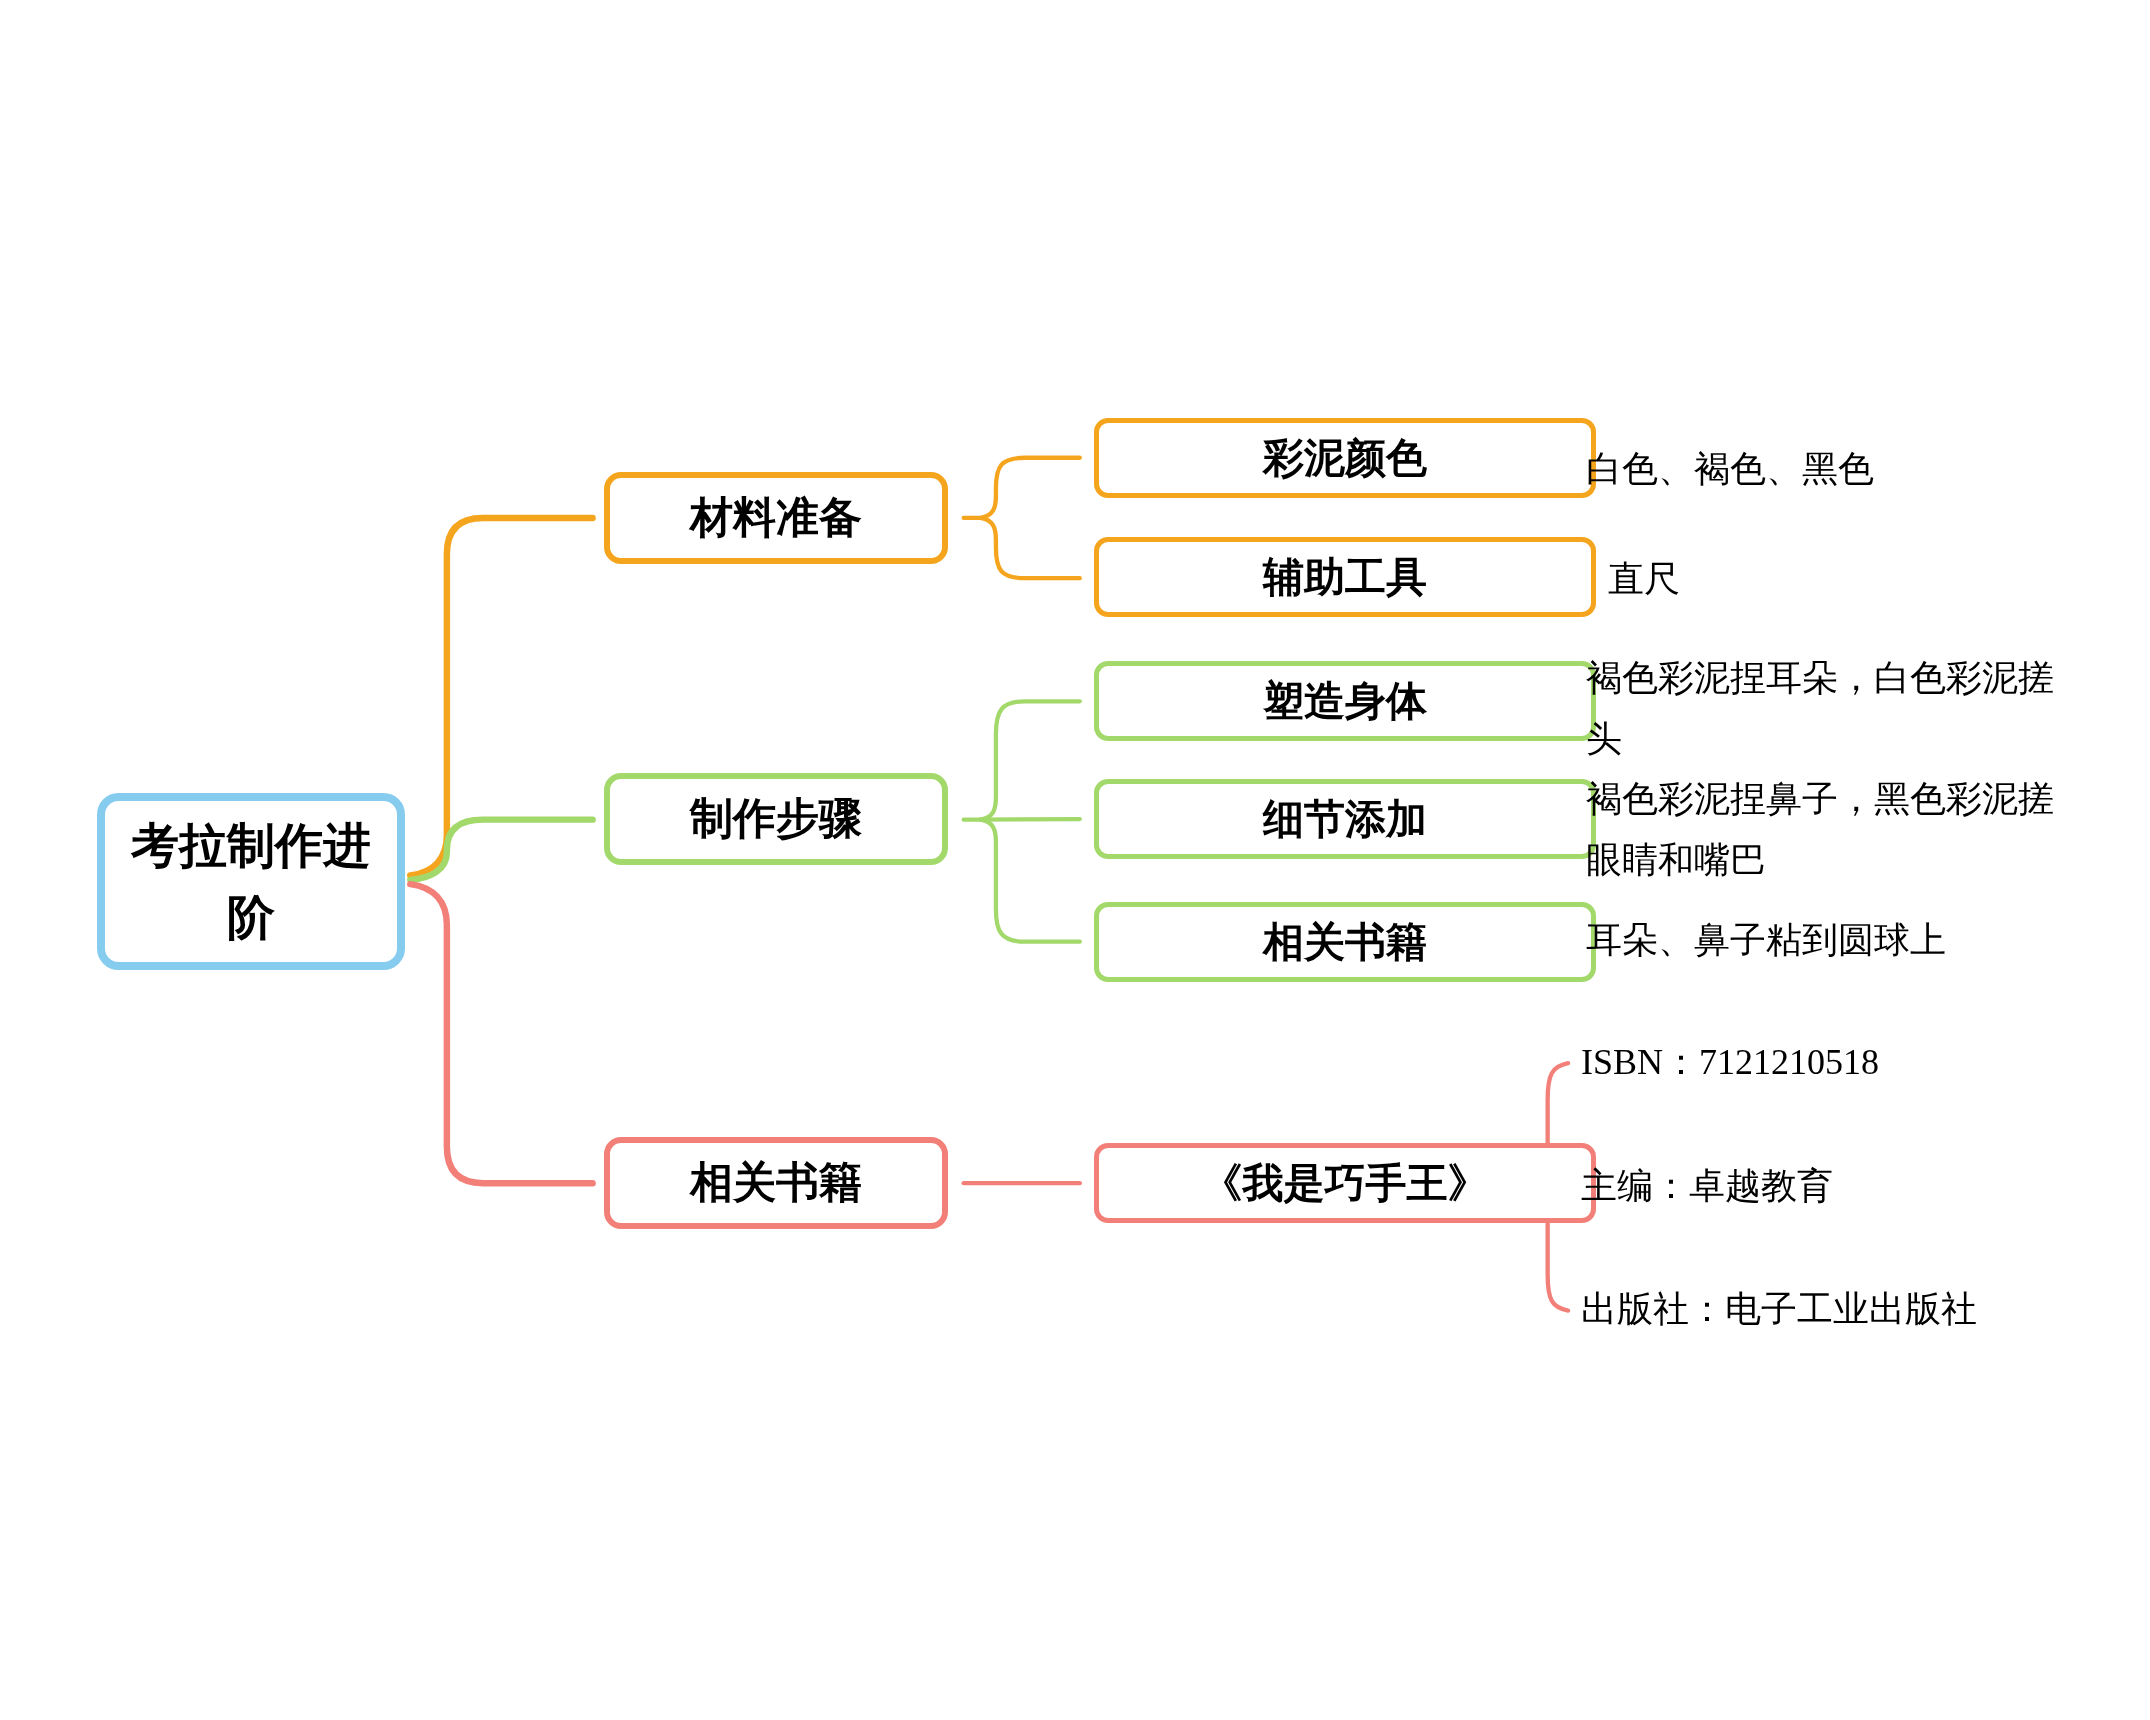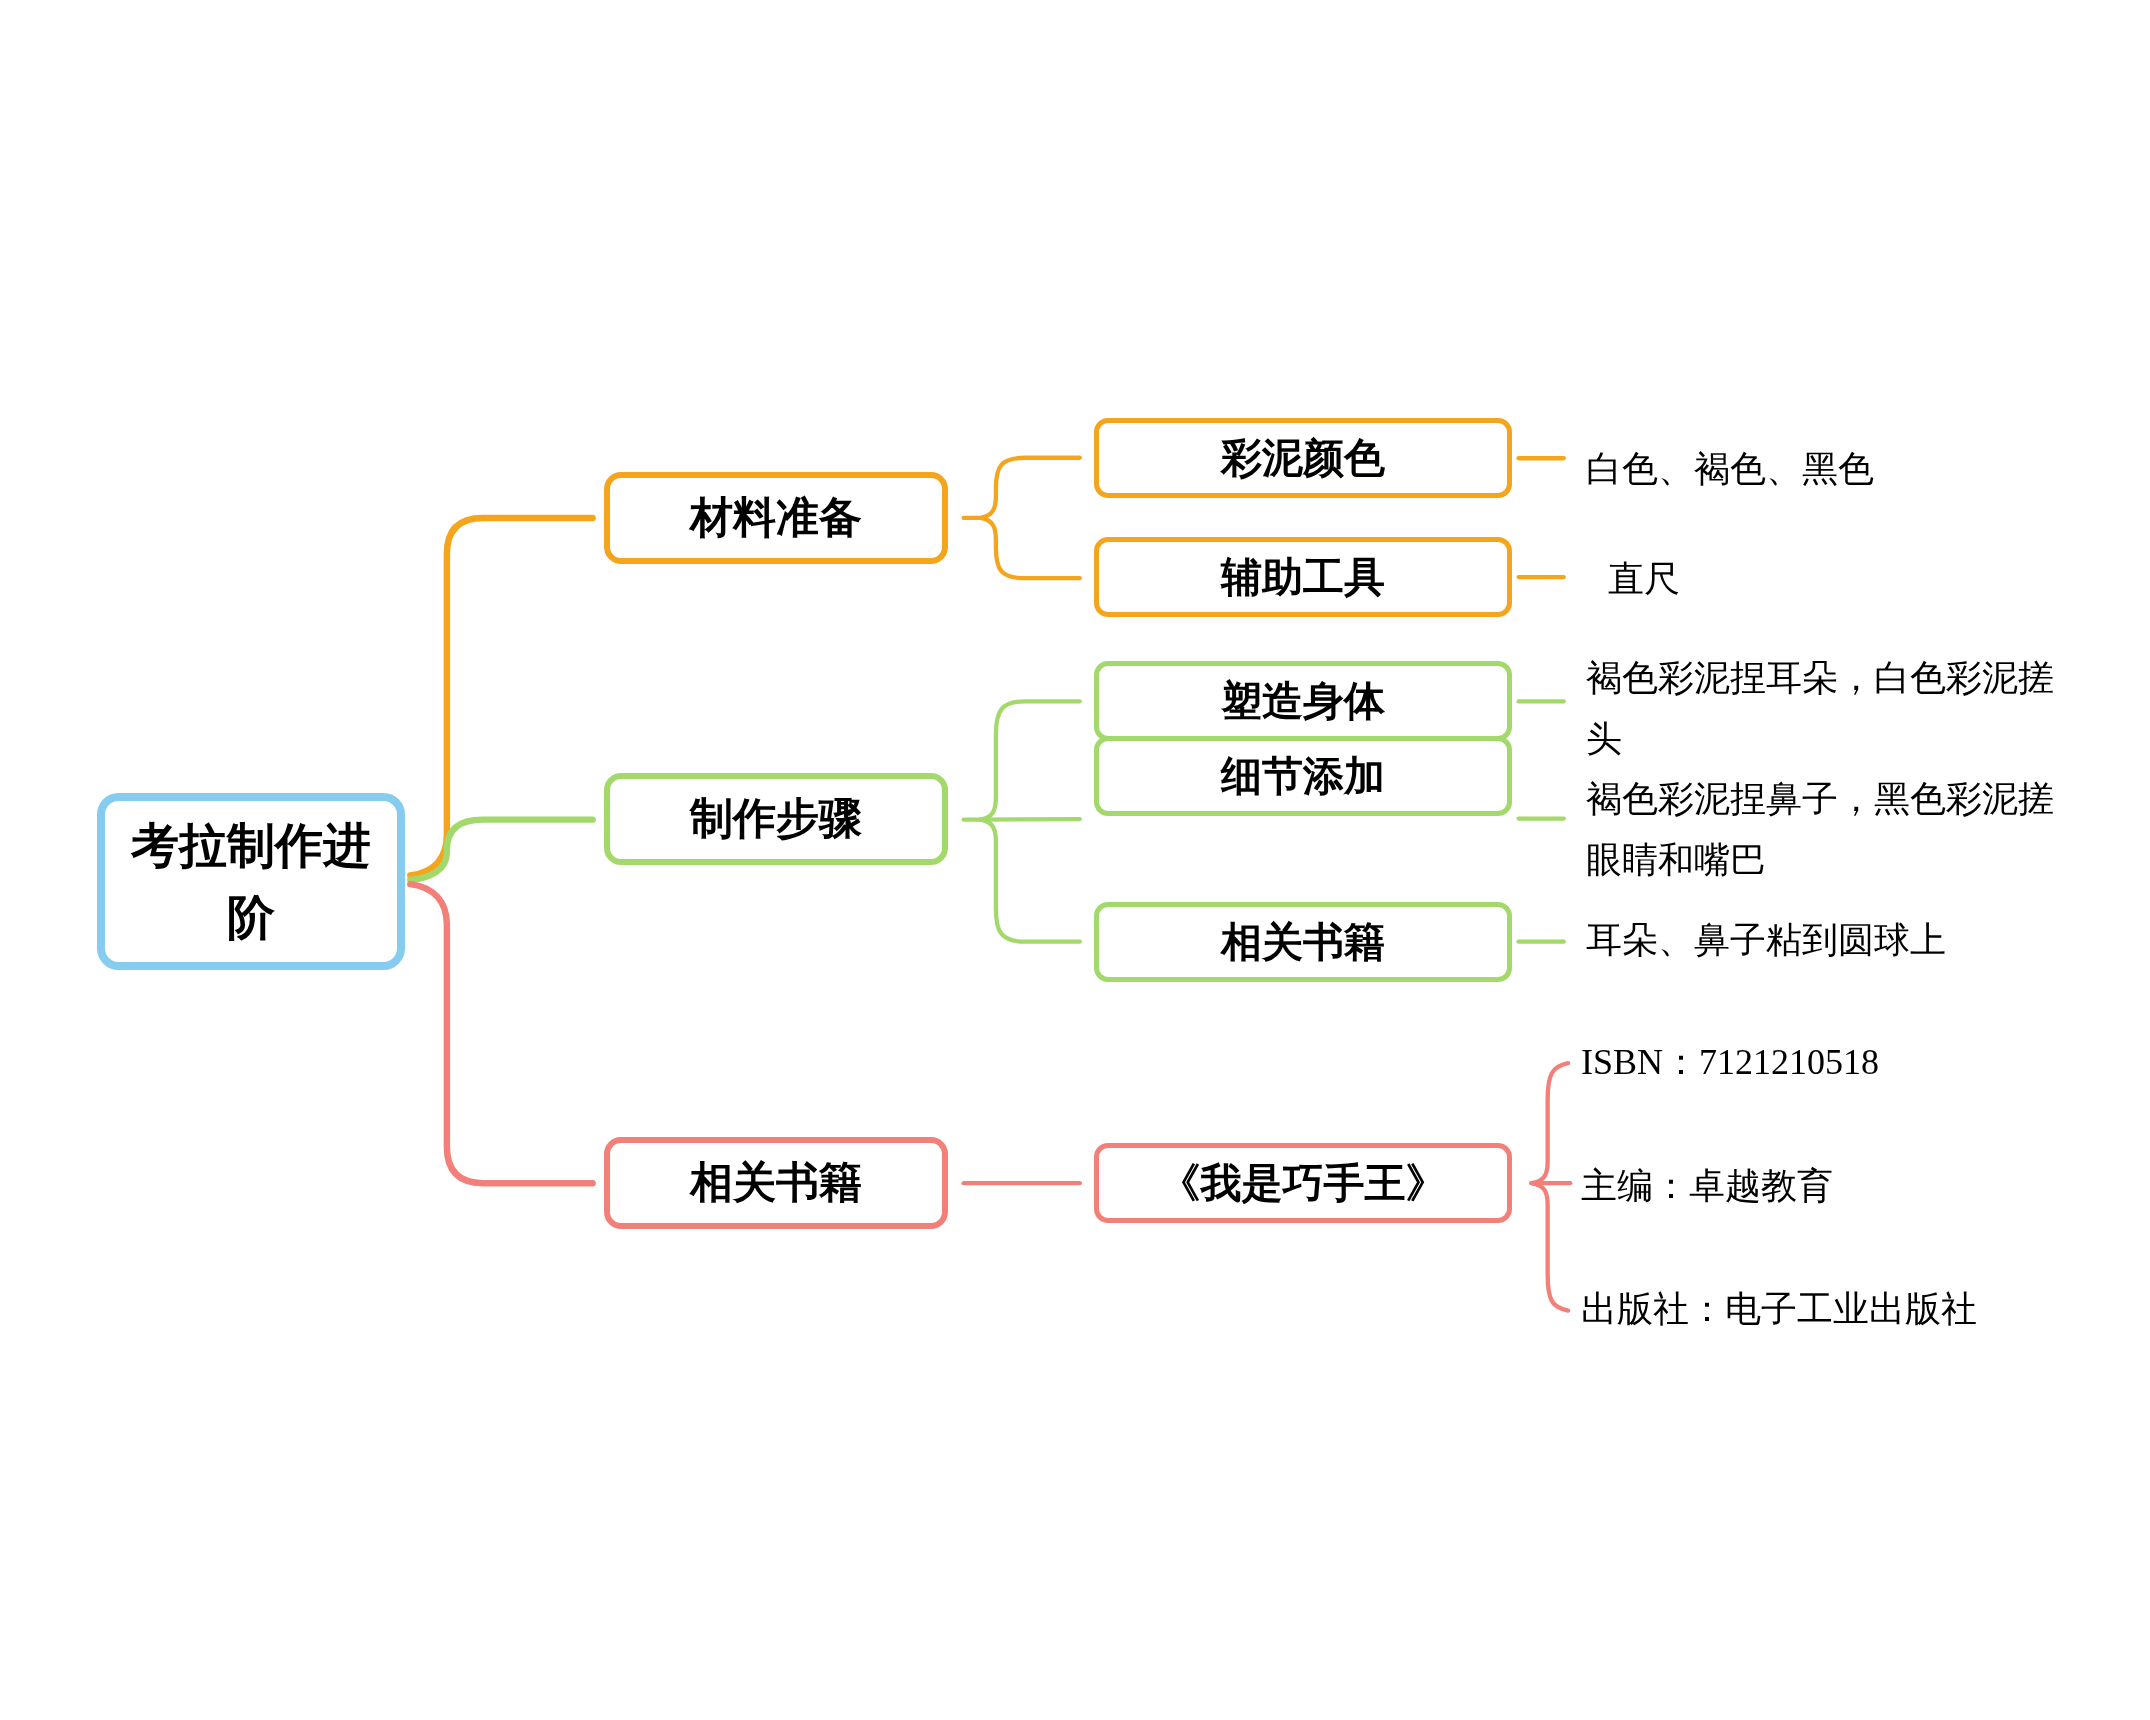--- a/index.html
+++ b/index.html
@@ -19,25 +19,25 @@
   .w8{stroke-width:8px;}
 
   .node{position:absolute;background:#fff;display:flex;align-items:center;justify-content:center;
         box-sizing:border-box;font-weight:bold;color:var(--text);text-align:center;}
   .node.root{left:97px;top:793px;width:308px;height:177px;border:8.6px solid var(--root);
         border-radius:21.5px;font-size:48px;line-height:1.5;padding:0 16px;}
   .node.branch{left:604px;width:344px;height:92px;border-radius:17px;font-size:43px;border:6.5px solid;}
   #branch-materials{top:472px;border-color:var(--materials);}
   #branch-steps{top:773px;border-color:var(--steps);}
   #branch-books{top:1137px;border-color:var(--books);}
-  .node.child{left:1094px;width:418px;height:80px;border-radius:14px;font-size:41px;border:5.4px solid;}
+  .node.child{left:1094px;width:502px;height:80px;border-radius:14px;font-size:41px;border:5.4px solid;}
   #child-clay-colors{top:418px;border-color:var(--materials);}
   #child-tools{top:537px;border-color:var(--materials);}
   #child-shape-body{top:661px;border-color:var(--steps);}
-  #child-add-details{top:736px;border-color:var(--steps);}
+  #child-add-details{top:779px;border-color:var(--steps);}
   #child-finish{top:902px;border-color:var(--steps);}
   #child-book-title{top:1143px;border-color:var(--books);}
 
   .leaf{position:absolute;left:1586px;transform:translateY(-50%);font-size:36px;
         line-height:1.7;white-space:nowrap;color:var(--text);}
   .leaf.wrap{white-space:normal;width:495px;}
   #note-clay-colors{top:470px;}
   #note-tools{top:580px;left:1608px;}
   #note-shape-body{top:709px;}
   #note-add-details{top:830px;}

